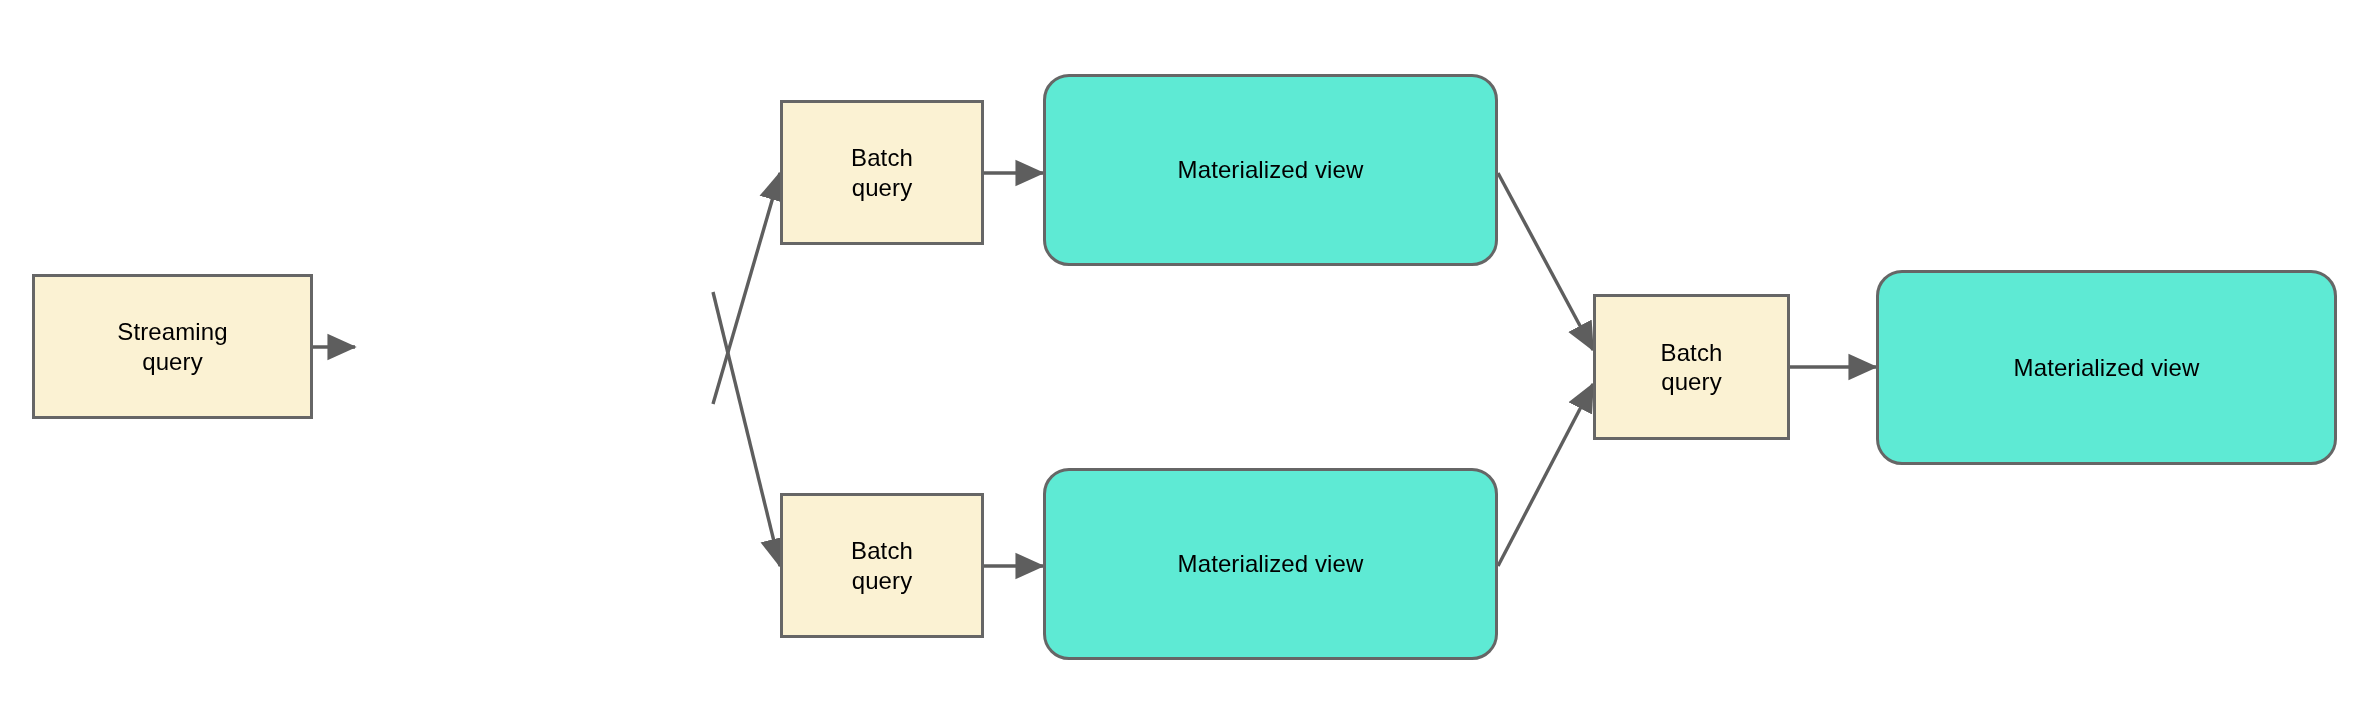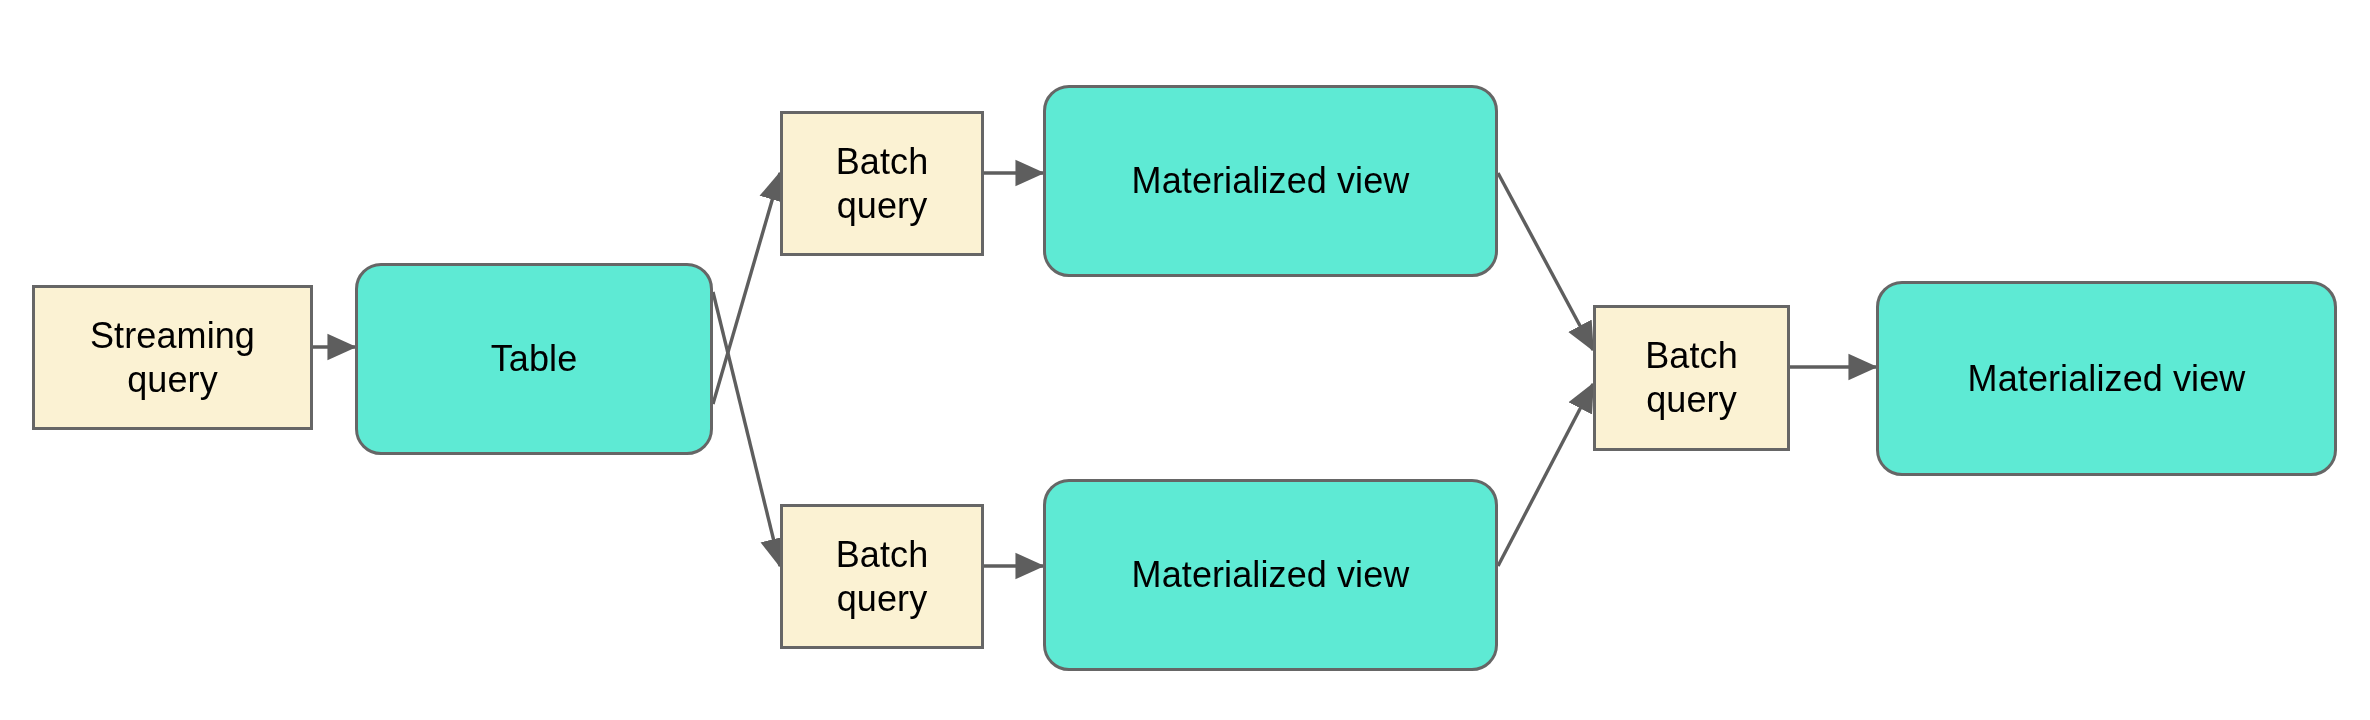--- a/index.html
+++ b/index.html
@@ -28,26 +28,25 @@
     pointer-events: none;
   }
   .node {
     position: absolute;
     box-sizing: border-box;
     display: flex;
     align-items: center;
     justify-content: center;
     text-align: center;
     color: #000000;
-    font-size: 36px;
+    font-size: 24px;
     line-height: 1.22;
     letter-spacing: 0.1px;
     white-space: pre-line;
     z-index: 2;
-    margin-top: 11px;
   }
   .node.process {
     background: #fbf2d3;
     border: 3px solid #666666;
     border-radius: 0;
   }
   .node.store {
     background: #5eead4;
     border: 3px solid #666666;
     border-radius: 26px;
@@ -72,21 +71,20 @@
         <line x1="982" y1="566" x2="1043" y2="566"></line>
         <line x1="1498" y1="173" x2="1593" y2="350"></line>
         <line x1="1498" y1="566" x2="1593" y2="384"></line>
         <line x1="1790" y1="367" x2="1876" y2="367"></line>
       </g>
   </svg>
 
   <div class="node process" style="left: 32px; top: 274px; width: 281px; height: 145px;"><span>Streaming
 query</span></div>
 
-  <div class="node store" style="left: 355px; top: 252px; width: 358px; height: 192px;"><span>Table</span></div>
 
   <div class="node process" style="left: 780px; top: 100px; width: 204px; height: 145px;"><span>Batch
 query</span></div>
 
   <div class="node store" style="left: 1043px; top: 74px; width: 455px; height: 192px;"><span>Materialized view</span></div>
 
   <div class="node process" style="left: 780px; top: 493px; width: 204px; height: 145px;"><span>Batch
 query</span></div>
 
   <div class="node store" style="left: 1043px; top: 468px; width: 455px; height: 192px;"><span>Materialized view</span></div>

